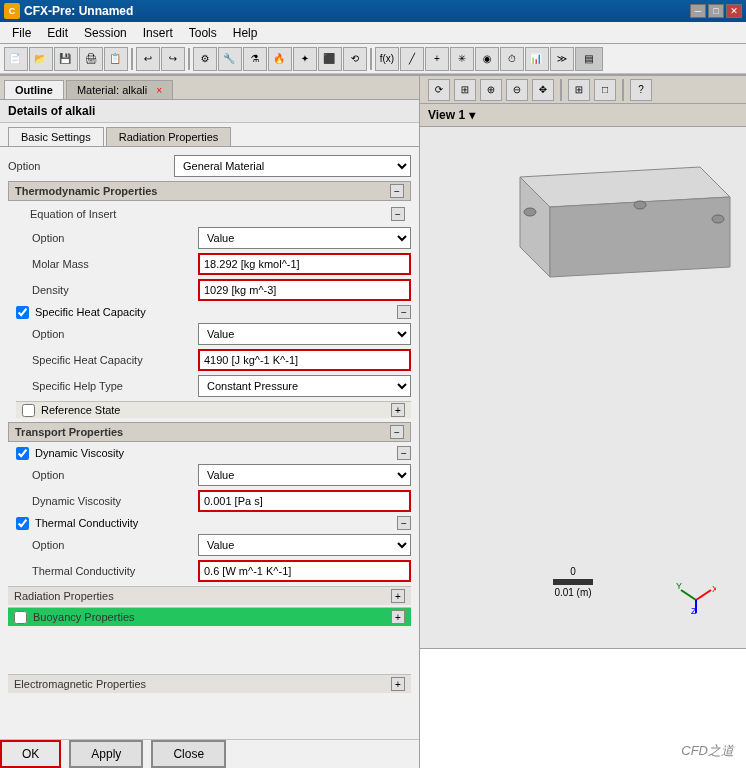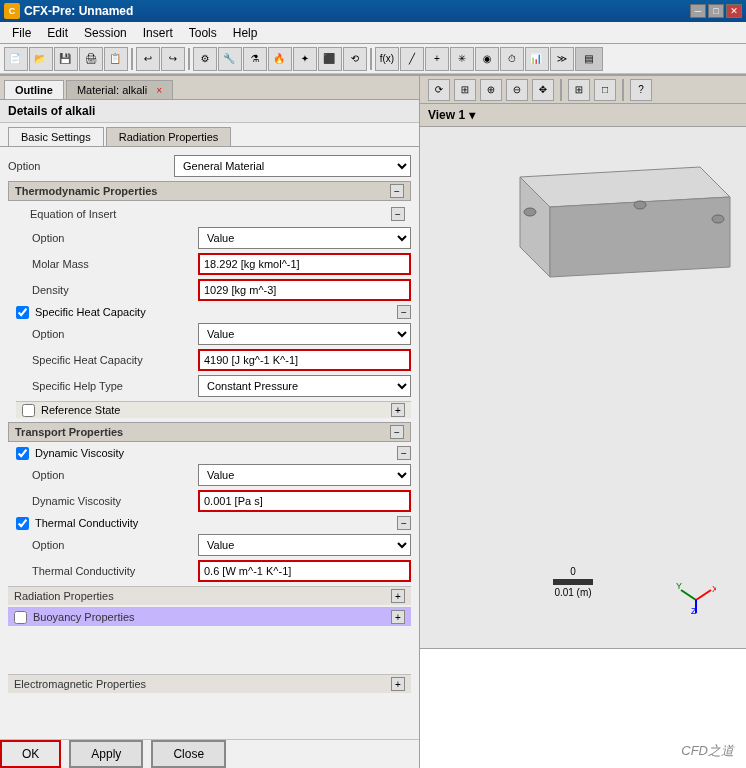--- a/index.html
+++ b/index.html
@@ -319,21 +319,21 @@
             <input type="text" class="input-field" value="0.6 [W m^-1 K^-1]" style="">
           </div>
         </div>
       </div>
 
       <div style="display:flex; align-items:center; justify-content:space-between; padding:2px 6px; background:#e4e0dc; border-top:1px solid #c0c0c0; margin-bottom:2px;">
         <span style="font-size:11px; color:#333;text-align:right;">Radiation Properties</span>
         <span class="section-expand">+</span>
       </div>
 
-      <div style="display:flex; align-items:center; justify-content:space-between; padding:2px 6px; background:#c4b5fd; border-top:1px solid #c0c0c0; margin-bottom:2px;">
+      <div style="display:flex; align-items:center; justify-content:space-between; padding:2px 6px; background:#22c55e; border-top:1px solid #c0c0c0; margin-bottom:2px;">
         <div style="display:flex; align-items:center;">
           <input type="checkbox" style="margin-right: 6px;">
           <span style="font-size:11px; color:#333;">Buoyancy Properties</span>
         </div>
         <span class="section-expand">+</span>
       </div>
 
       <div style="display:flex; align-items:center; justify-content:space-between; padding:2px 6px; background:#e4e0dc; border-top:1px solid #c0c0c0; margin-bottom:2px;margin-top:48px;">
         <span style="font-size:11px; color:#333;">Electromagnetic Properties</span>
         <span class="section-expand">+</span>

